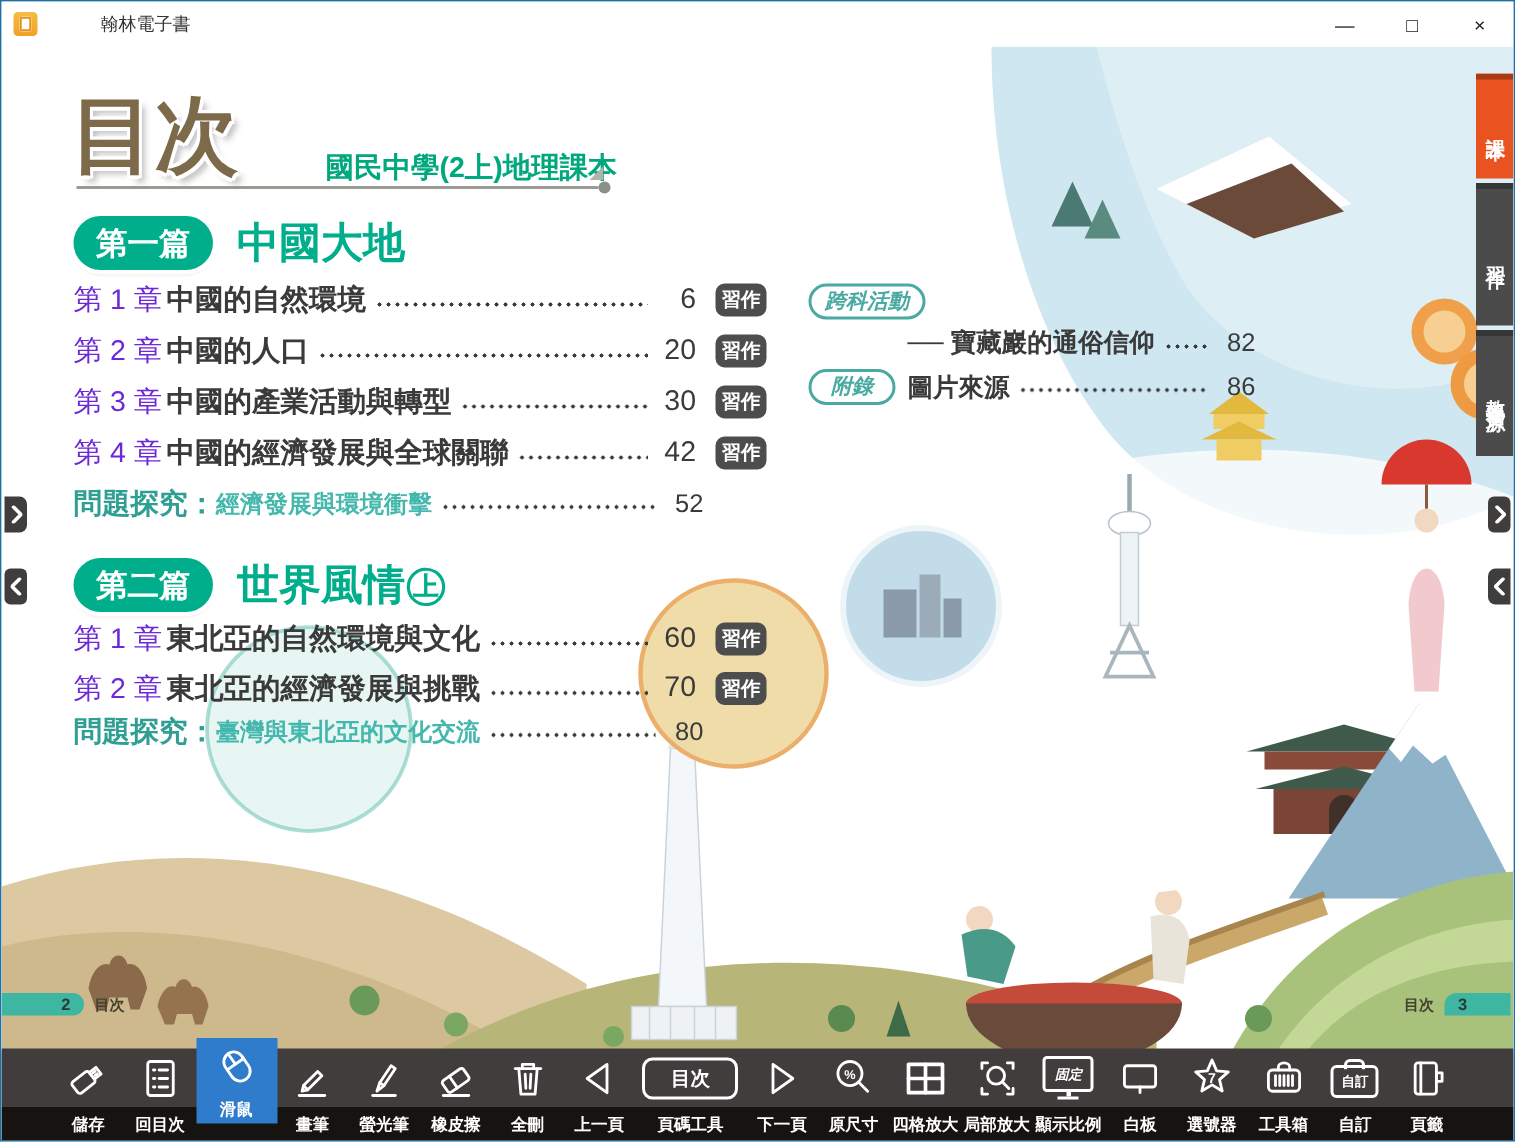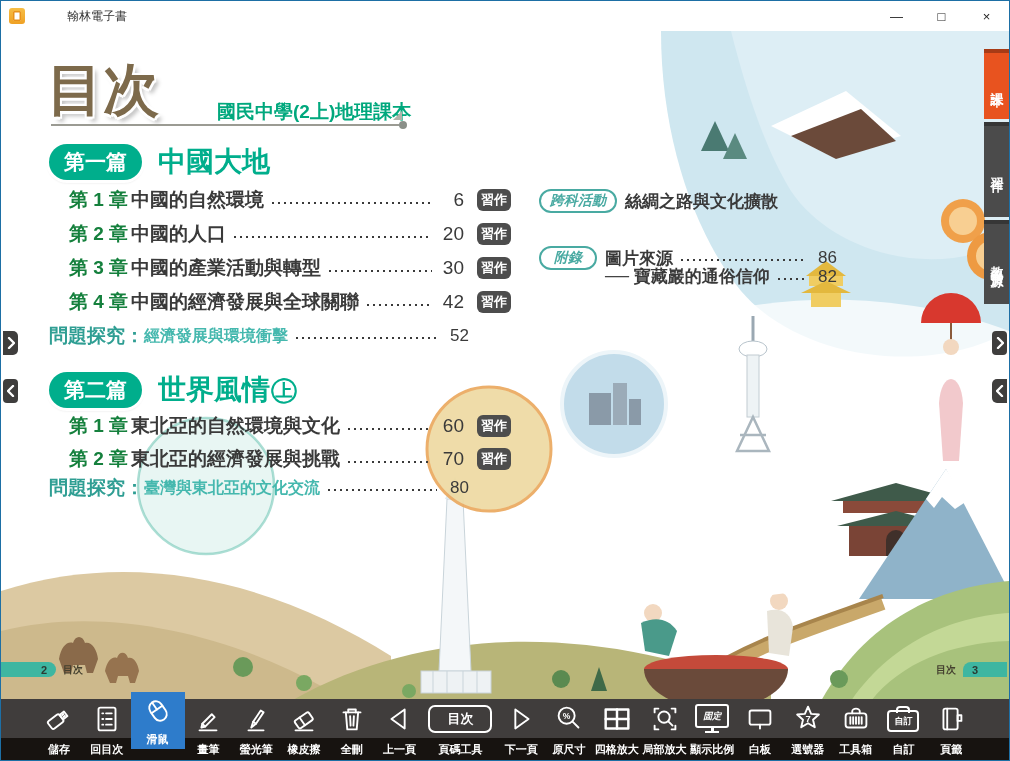--- a/index.html
+++ b/index.html
@@ -28,21 +28,21 @@
   .rule{position:absolute;left:50px;top:93px;width:348px;height:2px;background:#9b9b93;z-index:5;}
   .rule::after{content:"";position:absolute;right:-8px;top:-3px;width:8px;height:8px;border-radius:50%;background:#8a8f88;}
   .deco-tri{position:absolute;left:392px;top:80px;width:9px;height:9px;background:#b3b3aa;z-index:5;
     clip-path:polygon(100% 0,100% 100%,0 100%);}
   .sec-header{position:absolute;left:48px;display:flex;align-items:center;z-index:5;}
   .sec-pill{background:#00ae8c;color:#fff;font-size:21px;font-weight:bold;border-radius:20px;
     padding:4px 15px;box-shadow:0 0 0 3px #fff,0 2px 3px rgba(0,0,0,.25);}
   .sec-name{margin-left:16px;font-size:28px;font-weight:bold;color:#00ae8c;
     text-shadow:-1px -1px 0 #fff,1px -1px 0 #fff,-1px 1px 0 #fff,1px 1px 0 #fff;}
   .chap-row{position:absolute;left:48px;width:415px;height:30px;display:flex;align-items:center;z-index:5;cursor:pointer;}
-  .chap-no{width:62px;font-size:19px;font-weight:bold;color:#15803d;flex:none;margin-left:20px;}
+  .chap-no{width:62px;font-size:19px;font-weight:normal;color:#6d28d9;flex:none;}
   .chap-title{font-size:19px;font-weight:bold;color:#3a3a3a;white-space:nowrap;}
   .dots{flex:1;height:8px;margin:6px 6px 0 6px;
     background-image:radial-gradient(circle,#3a3a3a 1.2px,transparent 1.5px);
     background-size:6px 6px;background-repeat:repeat-x;background-position:left center;}
   .chap-page{font-size:19px;color:#3a3a3a;text-align:right;min-width:26px;flex:none;}
   .inq-row{position:absolute;left:48px;width:420px;height:26px;display:flex;align-items:center;z-index:5;}
   .inq-prefix{font-size:19px;font-weight:bold;color:#2f9e93;flex:none;}
   .inq-title{font-size:16px;font-weight:bold;color:#45b8ae;white-space:nowrap;}
   .inq-row .dots{margin-top:4px;}
   .inq-row .chap-page{font-size:17px;}
@@ -269,23 +269,22 @@
       <span class="inq-prefix">問題探究：</span>
       <span class="inq-title">臺灣與東北亞的文化交流</span>
       <span class="dots"></span>
       <span class="chap-page">80</span>
     </div>
     <div class="wb-badge" style="top:384px;">習作</div>
     <div class="wb-badge" style="top:417px;">習作</div>
 
     <div class="extra-row" style="left:538px;top:158px;text-align:right;">
       <span class="extra-pill">跨科活動</span>
-      <span class="extra-text">絲綢之路與文化擴散</span>
-    </div>
-    <div class="extra-row" style="left:604px;top:186px;width:232px;margin-top:48px;">
+    </div>
+    <div class="extra-row" style="left:604px;top:186px;width:232px;">
       <span class="extra-cont">── 寶藏巖的通俗信仰</span>
       <span class="dots"></span>
       <span class="chap-page">82</span>
     </div>
     <div class="extra-row" style="left:538px;top:215px;width:298px;">
       <span class="extra-pill" style="font-style:italic;padding:1px 13px;">附錄</span>
       <span class="extra-text">圖片來源</span>
       <span class="dots"></span>
       <span class="chap-page">86</span>
     </div>

